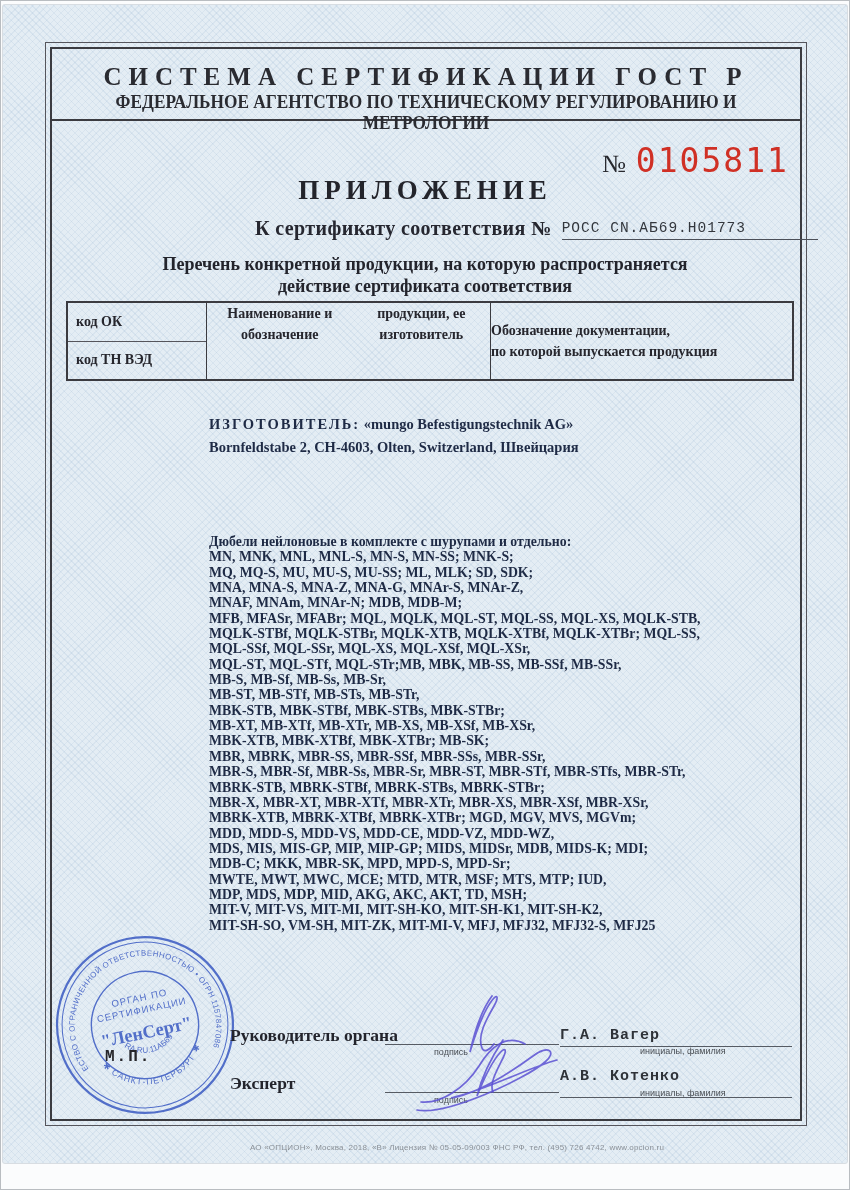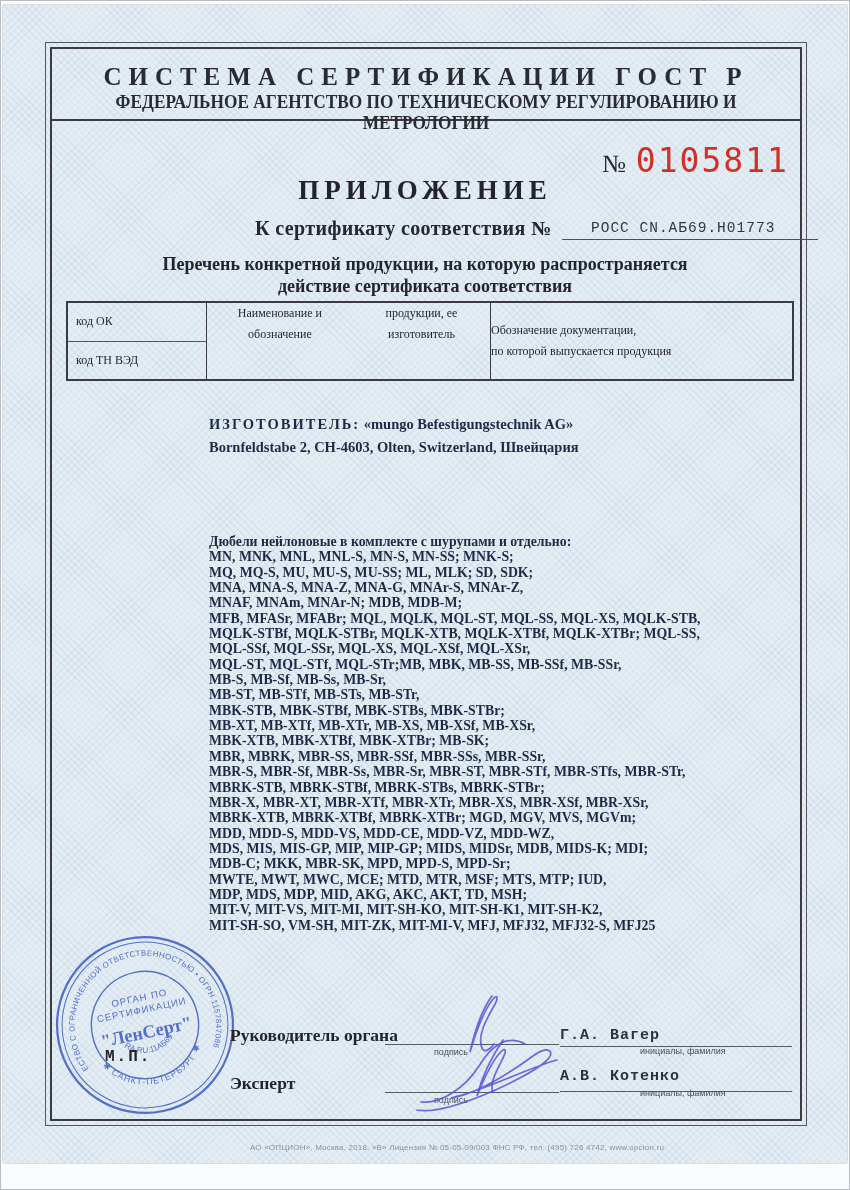--- a/index.html
+++ b/index.html
@@ -26,25 +26,25 @@
 
   .blank-no{position:absolute;left:600px;top:137px;display:flex;align-items:baseline;gap:10px;}
   .blank-no .nosign{font-size:25px;color:#27282e;}
   .blank-no .noval{font-family:"DejaVu Sans Mono",monospace;font-size:33px;letter-spacing:2px;color:var(--accent-red);}
 
   .doc-title{position:absolute;top:171px;left:0;width:100%;text-align:center;font-size:27px;font-weight:bold;letter-spacing:5px;}
 
   .cert-row{position:absolute;left:253px;top:206px;display:flex;align-items:flex-end;}
   .cert-label{font-size:20px;font-weight:bold;letter-spacing:.4px;color:#262730;}
   .cert-line{position:relative;width:256px;margin-left:10px;border-bottom:1.4px solid #4b4f58;height:30px;}
-  .cert-num{position:absolute;left:0;right:13px;bottom:3px;text-align:center;font-family:"Liberation Mono",monospace;font-size:14.5px;letter-spacing:1px;color:#33373d;}
+  .cert-num{position:absolute;left:0;right:13px;bottom:3px;text-align:left;font-family:"Liberation Mono",monospace;font-size:14.5px;letter-spacing:1px;color:#33373d;}
 
   .subtitle{position:absolute;top:249px;left:0;width:100%;text-align:center;font-size:18px;font-weight:bold;line-height:22px;color:#23242c;}
 
-  .spec-table{position:absolute;left:64px;top:297px;width:728px;height:80px;border:2px solid var(--frame);display:flex;font-weight:normal;font-size:12px;color:#26262d;}
+  .spec-table{position:absolute;left:64px;top:297px;width:728px;height:80px;border:2px solid var(--frame);display:flex;font-weight:bold;font-size:14px;color:#26262d;}
   .t-col1{width:139px;border-right:1.8px solid var(--frame);display:flex;flex-direction:column;}
   .t-col1 .cell{flex:1;display:flex;align-items:center;padding-left:8px;}
   .t-col1 .cell:first-child{border-bottom:1.4px solid #55555c;}
   .t-col2{width:284px;border-right:1.8px solid var(--frame);display:flex;flex-direction:row;justify-content:center;text-align:center;line-height:21px;}
   .t-col3{flex:1;display:flex;flex-direction:column;justify-content:center;text-align:left;line-height:21px;}
 
   .manu{position:absolute;left:207px;top:409px;font-size:14.5px;font-weight:bold;line-height:23px;color:var(--product-ink);}
   .manu .lbl{letter-spacing:2px;font-weight:bold;}
 
   .plist{position:absolute;left:207px;top:482px;width:560px;font-size:13.8px;font-weight:bold;line-height:15.35px;color:var(--product-ink);white-space:nowrap;margin-top:48px;}
@@ -57,21 +57,21 @@
   .mp{position:absolute;left:103px;top:1044px;font-family:"Liberation Mono",monospace;font-weight:bold;font-size:16px;letter-spacing:2px;color:#26262a;z-index:5;}
 
   .sig-role1{position:absolute;left:228px;top:1021px;font-size:17.5px;font-weight:bold;color:#23242c;}
   .sig-role2{position:absolute;left:228px;top:1069px;font-size:17.5px;font-weight:bold;color:#23242c;}
   .sigline1{position:absolute;left:383px;top:1040px;width:174px;border-bottom:1px solid #565b63;}
   .sigline2{position:absolute;left:383px;top:1088px;width:174px;border-bottom:1px solid #565b63;}
   .cap{position:absolute;font-family:"Liberation Sans",sans-serif;font-size:9px;color:#4a4f55;}
   .cap-sign1{left:432px;top:1043px;} .cap-sign2{left:432px;top:1091px;}
   .cap-name1{left:638px;top:1042px;} .cap-name2{left:638px;top:1084px;}
   .nameline1{position:absolute;left:558px;top:1021px;width:232px;border-bottom:1px solid #565b63;padding-bottom:2px;}
-  .nameline2{position:absolute;left:558px;top:1062px;width:232px;border-bottom:1px solid #565b63;padding-bottom:6px;}
+  .nameline2{position:absolute;left:558px;top:1062px;width:232px;border-bottom:1px solid #565b63;padding-bottom:12px;}
   .tw-name{font-family:"Liberation Mono",monospace;font-weight:bold;font-size:15px;letter-spacing:1px;color:#2e3238;}
 
   .sig-svg{position:absolute;z-index:6;}
   .sig-svg path{stroke:var(--signature-blue);fill:none;stroke-width:1.7;stroke-linecap:round;opacity:.85;}
   #sig1{left:428px;top:982px;width:120px;height:78px;}
   #sig2{left:405px;top:1028px;width:168px;height:86px;}
 
   .footer{position:absolute;left:130px;top:1139px;width:650px;text-align:center;font-family:"Liberation Sans",sans-serif;font-size:8px;color:#8a9097;letter-spacing:.2px;}
 </style>
 </head>

